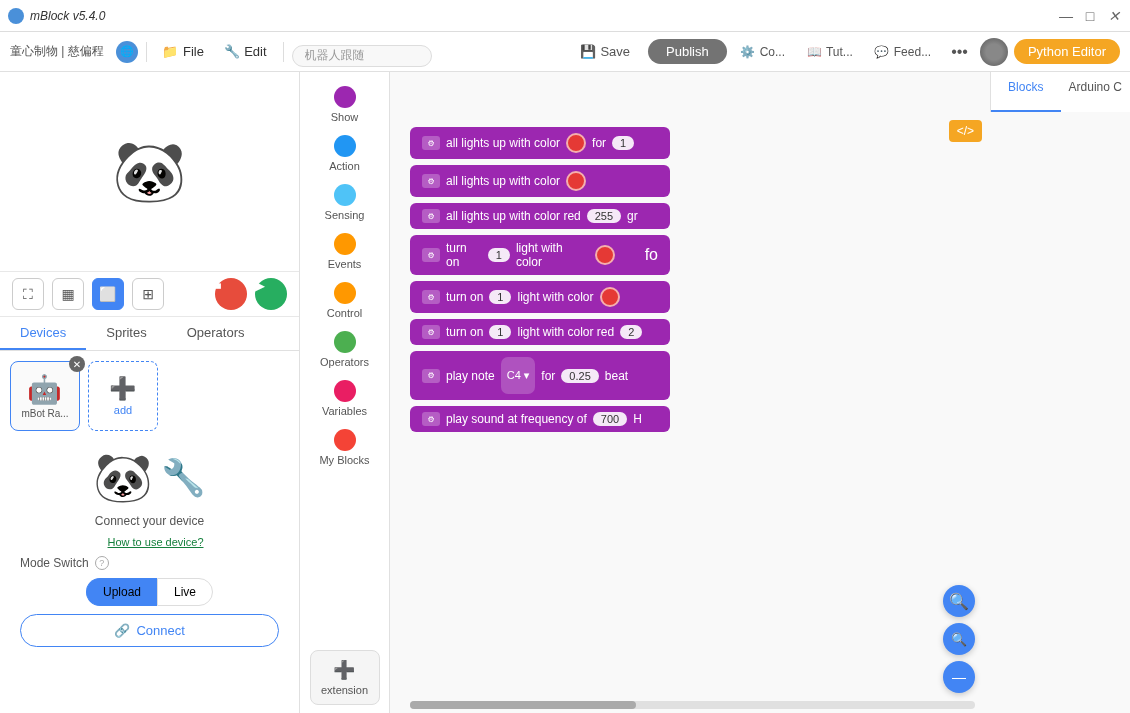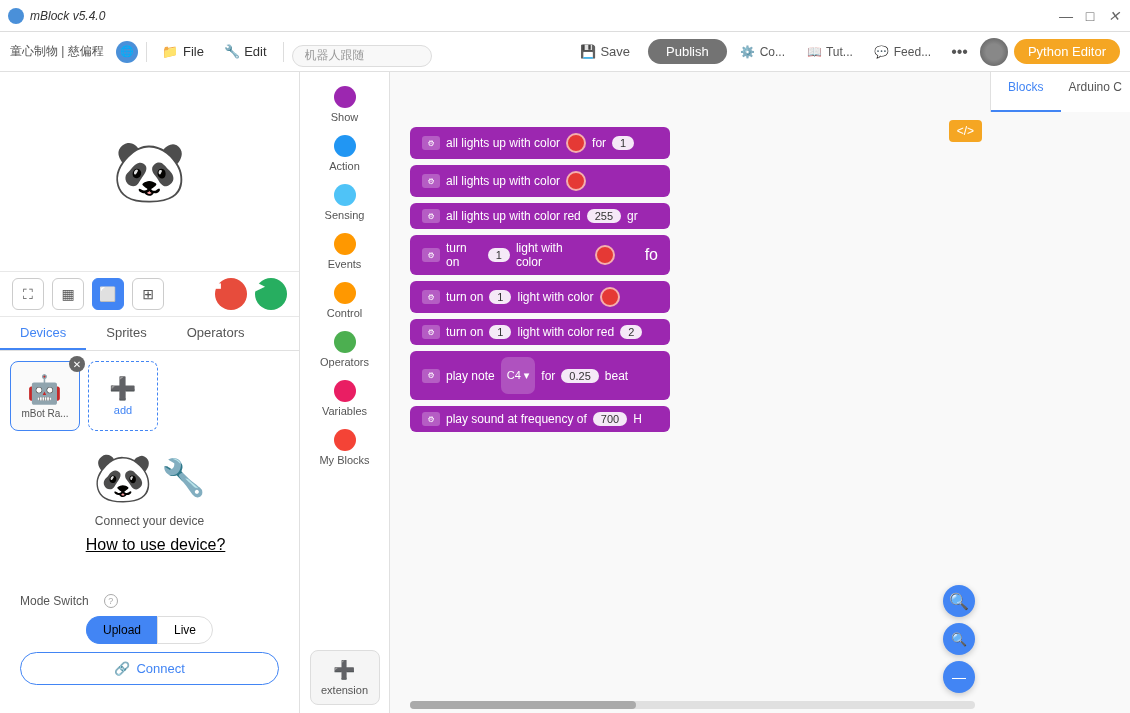--- a/index.html
+++ b/index.html
@@ -166,24 +166,24 @@
       cursor: pointer; color: #4285f4; font-size: 11px;
     }
     .add-plus { font-size: 22px; margin-bottom: 2px; }
 
     
     .connect-area {
       display: flex; flex-direction: column; align-items: center;
       padding: 10px; gap: 8px;
     }
     .connect-text { font-size: 12px; color: #555; }
-    .connect-link { font-size: 16px; color: #000000; cursor: pointer; text-decoration: underline; margin-left: 12px; }
+    .connect-link { font-size: 11px; color: #15803d; cursor: pointer; text-decoration: underline; margin-left: 12px; }
     .mode-switch-row {
-      display: flex; align-items: center; gap: 15px;
-      font-size: 12px; color: #555; width: 100%; margin-top: 32px;
+      display: flex; align-items: center; gap: 6px;
+      font-size: 12px; color: #555; width: 100%;
     }
     .info-icon {
       width: 14px; height: 14px; border-radius: 50%; border: 1px solid #aaa;
       display: flex; align-items: center; justify-content: center;
       font-size: 9px; color: #aaa; cursor: pointer;
     }
     .mode-btns { display: flex; gap: 0; }
     .mode-btn {
       padding: 6px 16px; font-size: 12px; cursor: pointer;
       border: 1px solid #ddd;

